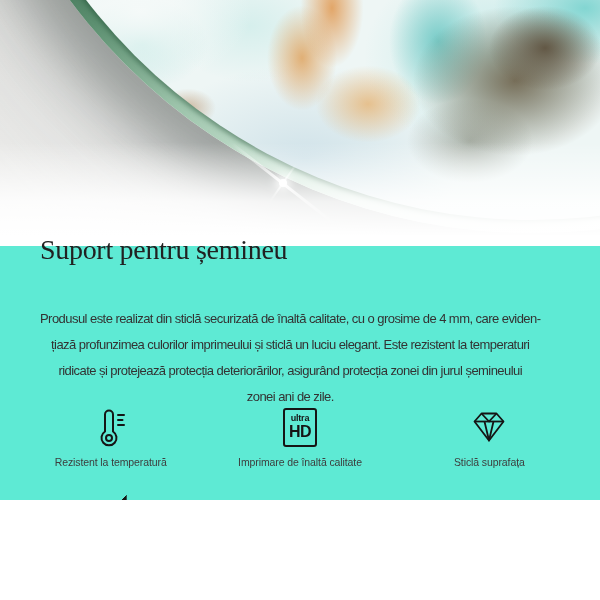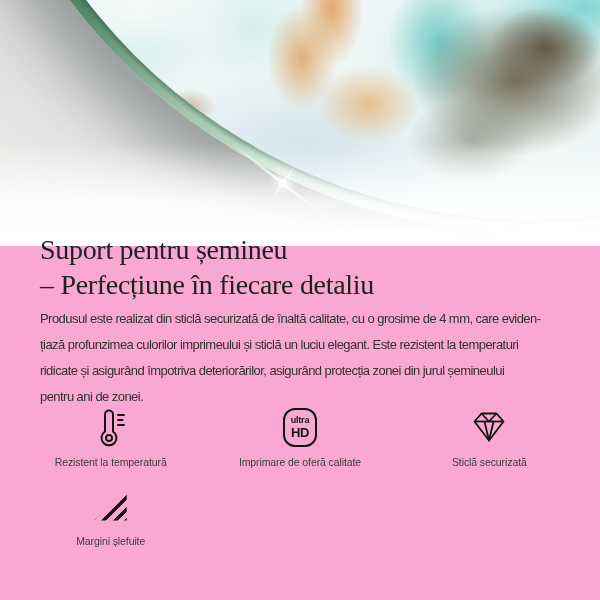--- a/index.html
+++ b/index.html
@@ -1,16 +1,16 @@
 <!DOCTYPE html>
 <html><head>
 <meta charset="utf-8">
 <style>
   html,body{margin:0;padding:0;background:#fff;}
-  .page{position:relative;width:600px;height:600px;overflow:hidden;background:#f9a8d4;
+  .page{position:relative;width:600px;height:500px;overflow:hidden;background:#5eead4;
         font-family:"Liberation Sans",sans-serif;}
 
   
   .hero{position:absolute;top:0;left:0;width:600px;height:246px;overflow:hidden;
         background:linear-gradient(115deg,#e9e9e7 0%,#f4f4f3 38%,#ffffff 62%);}
   .glass-edge{position:absolute;left:-43px;top:-917px;width:1150px;height:1150px;border-radius:50%;
         background:linear-gradient(135deg,
           #24492f 34%,#2f6144 40%,#5e9172 47%,#9cc3aa 54%,
           #cfe7d8 62%,#ebf6ef 70%,#f6fbf8 78%);
         box-shadow:-24px 28px 50px rgba(70,80,75,.40),-50px 62px 110px rgba(70,80,75,.18);}
@@ -42,37 +42,37 @@
   .sparkle .core{position:absolute;left:-4px;top:-4px;width:8px;height:8px;border-radius:50%;
         background:#fff;box-shadow:0 0 10px 4px rgba(255,255,255,.9);}
   .hero-fade{position:absolute;inset:0;
         background:linear-gradient(to bottom,rgba(255,255,255,0) 0%,rgba(255,255,255,0) 58%,
                    rgba(255,255,255,.85) 82%,#fff 96%);}
 
   
   .title{position:absolute;left:40px;top:232px;font-family:"Liberation Serif",serif;
          font-size:28px;line-height:35px;color:#212121;letter-spacing:-.3px;}
   .desc{position:absolute;left:40px;top:306px;font-size:13px;line-height:26px;
-        color:#333;letter-spacing:-.55px;}
+        color:#333;letter-spacing:-.55px;text-align:center;}
   .desc div{white-space:nowrap;}
 
   
   .features{position:absolute;left:16px;top:403px;width:568px;display:grid;
             grid-template-columns:repeat(3,1fr);row-gap:13px;}
   .feature{display:flex;flex-direction:column;align-items:center;}
   .icon-slot{height:48px;display:flex;align-items:center;justify-content:center;color:#151515;}
   .f-label{margin-top:4px;line-height:14px;font-size:10.5px;color:#3d3d3d;letter-spacing:-.1px;
            text-align:left;}
   svg{display:block;}
 
-  .hd-box{width:30px;height:35px;border:2.4px solid #151515;border-radius:12px;
+  .hd-box{width:30px;height:35px;border:2.4px solid #151515;border-radius:3px;
           display:flex;flex-direction:column;align-items:center;justify-content:center;
           line-height:1;color:#151515;}
   .hd-top{font-size:9px;font-weight:600;letter-spacing:-.2px;}
-  .hd-bottom{font-size:13px;font-weight:700;letter-spacing:-.5px;margin-top:1px;}
+  .hd-bottom{font-size:16px;font-weight:700;letter-spacing:-.5px;margin-top:1px;}
 
   .stripes{width:32px;height:29px;
            background:repeating-linear-gradient(135deg,#151515 0 3.4px,transparent 3.4px 8.2px);
            clip-path:polygon(0 100%,100% 0,100% 100%);}
 </style>
 </head>
 <body>
 
 <div class="page">
 
@@ -82,28 +82,27 @@
     <div class="sparkle">
       <div class="ray1"></div>
         <div class="ray2"></div>
         <div class="core"></div>
     </div>
     <div class="hero-fade"></div>
   </div>
 
   <div class="title">
     <div>Suport pentru șemineu</div>
-    <div>– Perfecțiune în fiecare detaliu</div>
   </div>
 
   <div class="desc">
     <div>Produsul este realizat din sticlă securizată de înaltă calitate, cu o grosime de 4 mm, care eviden-</div>
     <div>țiază profunzimea culorilor imprimeului și sticlă un luciu elegant. Este rezistent la temperaturi</div>
-    <div>ridicate și asigurând împotriva deteriorărilor, asigurând protecția zonei din jurul șemineului</div>
-    <div>pentru ani de zonei.</div>
+    <div>ridicate și protejează protecția deteriorărilor, asigurând protecția zonei din jurul șemineului</div>
+    <div>zonei ani de zile.</div>
   </div>
 
   <div class="features">
 
     <div class="feature">
       <div class="icon-slot">
         <svg width="30" height="40" viewBox="0 0 30 40" fill="none" stroke="#151515" stroke-width="2">
           <path d="M9 24.5 a7.5 7.5 0 1 0 8 0 V7.5 a4 4 0 0 0 -8 0 Z" stroke-linejoin="round"></path>
           <circle cx="13" cy="31" r="3"></circle>
           <path d="M22 8 h6 M22 13 h4.5 M22 18 h6" stroke-linecap="round"></path>
@@ -112,34 +111,34 @@
       <div class="f-label">Rezistent la temperatură</div>
     </div>
 
     <div class="feature">
       <div class="icon-slot">
         <div class="hd-box">
           <div class="hd-top">ultra</div>
           <div class="hd-bottom">HD</div>
         </div>
       </div>
-      <div class="f-label">Imprimare de oferă calitate</div>
+      <div class="f-label">Imprimare de înaltă calitate</div>
     </div>
 
 
     <div class="feature">
       <div class="icon-slot">
         <svg width="34" height="32" viewBox="0 0 34 32" fill="none" stroke="#151515" stroke-width="1.8" stroke-linejoin="round">
           <path d="M9.5 2.5 H24.5 L31.5 10.5 L17 29.5 L2.5 10.5 Z"></path>
           <path d="M2.5 10.5 H31.5"></path>
           <path d="M9.5 2.5 L17 10.5 L24.5 2.5"></path>
           <path d="M12.5 10.5 L17 29.5 L21.5 10.5"></path>
         </svg>
       </div>
-      <div class="f-label">Sticlă securizată</div>
+      <div class="f-label">Sticlă suprafața</div>
     </div>
 
     <div class="feature">
       <div class="icon-slot">
         <div class="stripes"></div>
       </div>
       <div class="f-label">Margini șlefuite</div>
     </div>
 
 

